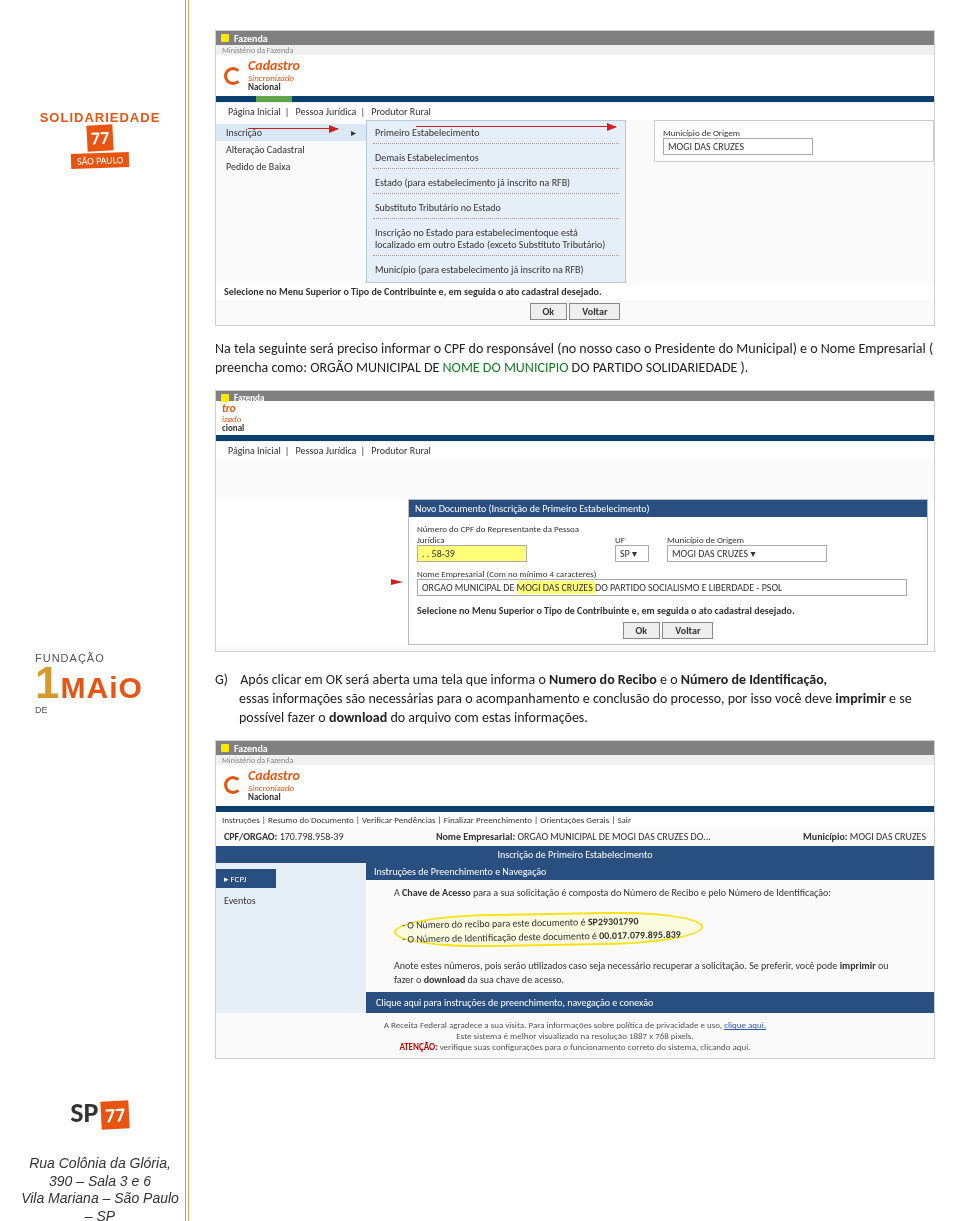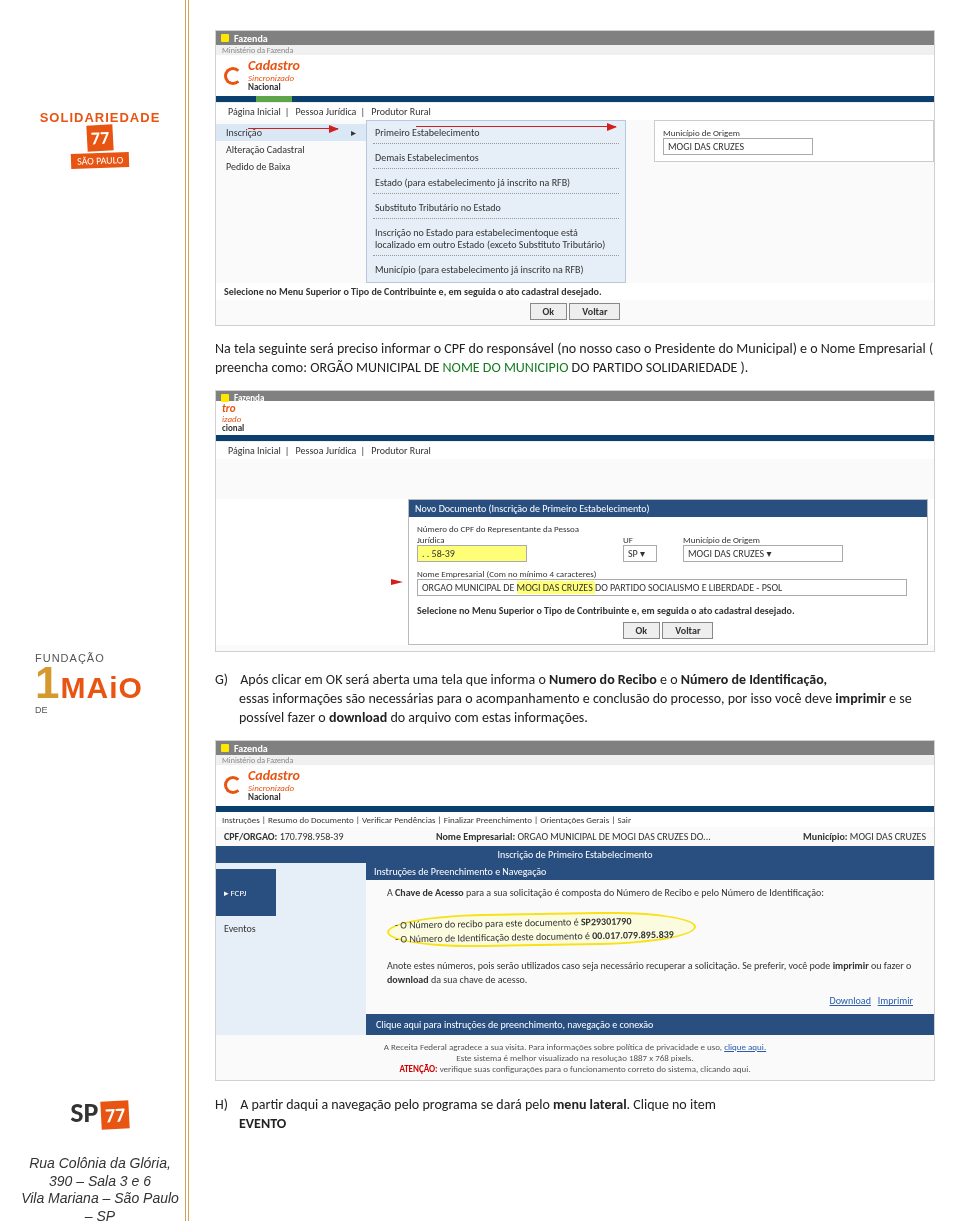--- a/index.html
+++ b/index.html
@@ -208,24 +208,24 @@
   .list-G .lbl { display:inline-block; width: 22px;}
   .b { font-weight:700; }
 
   
   .s3 { font-size:10px; }
   .s3-nav { font-size:9px; padding:2px 6px; background:#fff;}
   .s3-top { display:flex; justify-content:space-between; padding:3px 8px; font-size:10px;}
   .s3-title{ background:#294e80; color:#fff; text-align:center; font-size:10px; padding:2px 0;}
   .s3-body{ display:flex; min-height:140px;}
   .s3-side{ width:150px; background:#e6eff8; padding:4px 8px; font-size:10px;}
-  .s3-side .grp{ background:#294e80; color:#fff; padding:18px 8px; margin:2px 0 6px -8px; font-size:9px; width:60px;}
+  .s3-side .grp{ background:#294e80; color:#fff; padding:4px 8px; margin:2px 0 6px -8px; font-size:9px; width:60px;}
   .s3-main{ flex:1; }
   .s3-main .hd{ background:#294e80; color:#fff; font-size:10px; padding:2px 8px;}
-  .s3-main .bd{ padding:6px 21px; font-size:10px; line-height:1.35;}
+  .s3-main .bd{ padding:6px 28px; font-size:10px; line-height:1.35;}
   .hl-circle {
     display:inline-block; border:2px solid #f7e11a; border-radius:50%/80%;
     padding:1px 20px 1px 6px; transform:rotate(-1deg);
     background:rgba(255,255,120,0.2);
   }
   .linklike { color:#2a5cab; text-decoration:underline; cursor:pointer;}
   .s3-foot { background:#294e80; color:#fff; font-size:10px; padding:4px 10px;}
   .s3-bottom { font-size:9px; padding:6px 10px; color:#555;}
   .s3-bottom .att { color:#c00; font-weight:700;}
 
@@ -351,21 +351,21 @@
       <div class="blue-bar"></div>
       <div class="nav-line">
         <span>Página Inicial</span>|
         <span>Pessoa Jurídica</span>|
         <span>Produtor Rural</span>
       </div>
       <div class="s2-body">
         <div class="s2-panel">
           <div class="hd">Novo Documento (Inscrição de Primeiro Estabelecimento)</div>
           <div class="bd red-arrow-sm ra-cpf ra-nome" style="position:relative;">
-            <div style="display:flex; gap:26px; align-items:flex-end;">
+            <div style="display:flex; gap:18px; align-items:flex-end;">
               <div style="width:180px;">
                 <div class="field-lbl">Número do CPF do Representante da Pessoa Jurídica</div>
                 <div class="inp2 hl-yellow" style="width:110px;">   .   .   58-39</div>
               </div>
               <div>
                 <div class="field-lbl">UF</div>
                 <div class="inp2" style="width:34px;"><span>SP</span> ▾</div>
               </div>
               <div>
                 <div class="field-lbl">Município de Origem</div>
@@ -428,35 +428,26 @@
             <p><span>A </span><b>Chave de Acesso</b><span> para a sua solicitação é composta do Número de Recibo e pelo Número de Identificação:</span></p>
             <br>
             <p>
               <span class="hl-circle">
                 <span>- O Número do recibo para este documento é </span><b>SP29301790</b><br>
                 <span>- O Número de Identificação deste documento é </span><b>00.017.079.895.839</b>
               </span>
             </p>
             <br>
             <p><span>Anote estes números, pois serão utilizados caso seja necessário recuperar a solicitação. Se preferir, você pode </span><b>imprimir</b><span> ou fazer o </span><b>download</b><span> da sua chave de acesso.</span></p>
-            <p style="text-align:right; margin-top:8px;">
-              <span class="linklike">Download</span>&nbsp;&nbsp;
-              <span class="linklike">Imprimir</span>
-            </p>
           </div>
           <div class="s3-foot">Clique aqui para instruções de preenchimento, navegação e conexão</div>
         </div>
       </div>
       <div class="s3-bottom" style="text-align:center;">
         <span>A Receita Federal agradece a sua visita. Para informações sobre política de privacidade e uso, </span><span class="linklike">clique aqui.</span><br>
         <span>Este sistema é melhor visualizado na resolução 1887 x 768 pixels.</span><br>
         <span class="att">ATENÇÃO:</span><span> verifique suas configurações para o funcionamento correto do sistema, clicando aqui.</span>
       </div>
     </div>
 
-    <div class="list-H">
-      <span class="lbl" style="display:inline-block;width:22px;">H)</span>
-      <span>A partir daqui a navegação pelo programa se dará pelo </span><span class="b">menu lateral</span><span>. Clique no item </span><br>
-      <span style="margin-left:24px;" class="b">EVENTO</span>
-    </div>
 
   </div>
 </div>
 
 </body></html>

